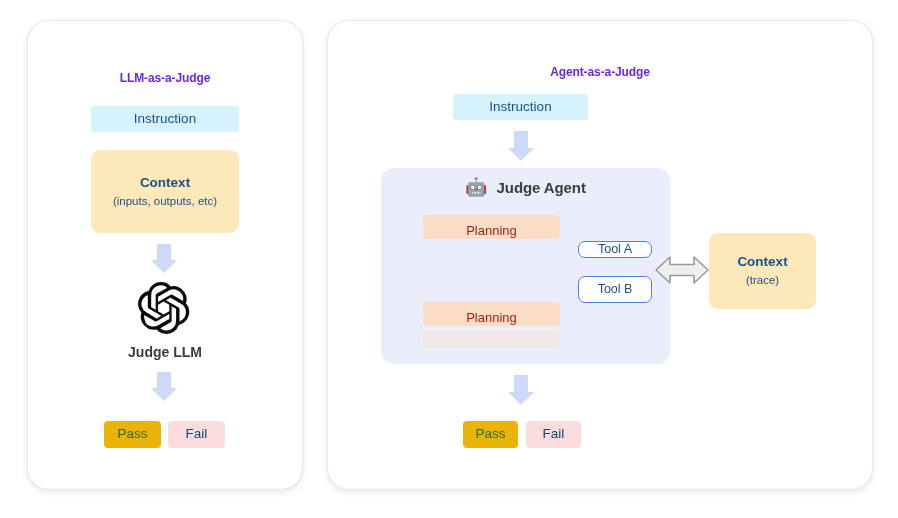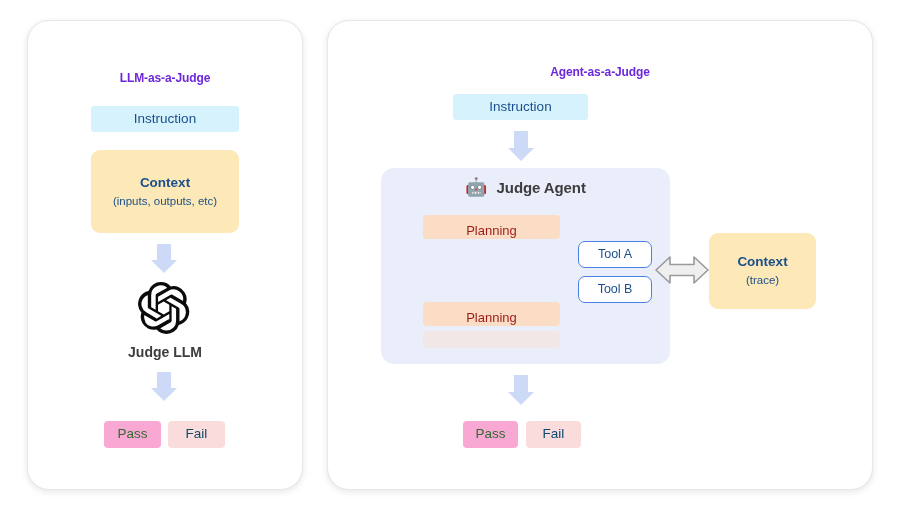--- a/index.html
+++ b/index.html
@@ -86,21 +86,21 @@
 
   .box-tool {
     background: #ffffff;
     border: 1.6px solid #4a7fe8;
     border-radius: 7px;
     color: #1b4f8c;
     font-size: 12.5px;
   }
 
   .box-pass {
-    background: #f9a8d4;
+    background: #eab308;
     border-radius: 4px;
     color: #2f6b2f;
     font-size: 13.5px;
   }
   .box-fail {
     background: #fbdcdc;
     border-radius: 4px;
     color: #0c4a6e;
     font-size: 13.5px;
   }
@@ -227,21 +227,21 @@
   <div class="box box-step" style="left:423px; top:215px; width:137px; height:24px;">
     <span>Planning</span>
   </div>
   <div class="box box-step" style="left:423px; top:302px; width:137px; height:24px;">
     <span>Planning</span>
   </div>
   <div class="box box-step faded" style="left:423px; top:331px; width:137px; height:17px;">
     <span></span>
   </div>
 
-  <div class="box box-tool" style="left:578px; top:241px; width:74px; height:27px;">
+  <div class="box box-tool" style="left:578px; top:241px; width:74px; height:17px;">
     <span>Tool A</span>
   </div>
   <div class="box box-tool" style="left:578px; top:276px; width:74px; height:27px;">
     <span>Tool B</span>
   </div>
 
   <svg id="bidi-arrow" viewBox="0 0 54 36">
     <polygon points="1,18 15,5 15,12.5 39,12.5 39,5 53,18 39,31 39,23.5 15,23.5 15,31" fill="#efefef" stroke="#9a9a9a" stroke-width="1.6" stroke-linejoin="round"></polygon>
   </svg>
 

